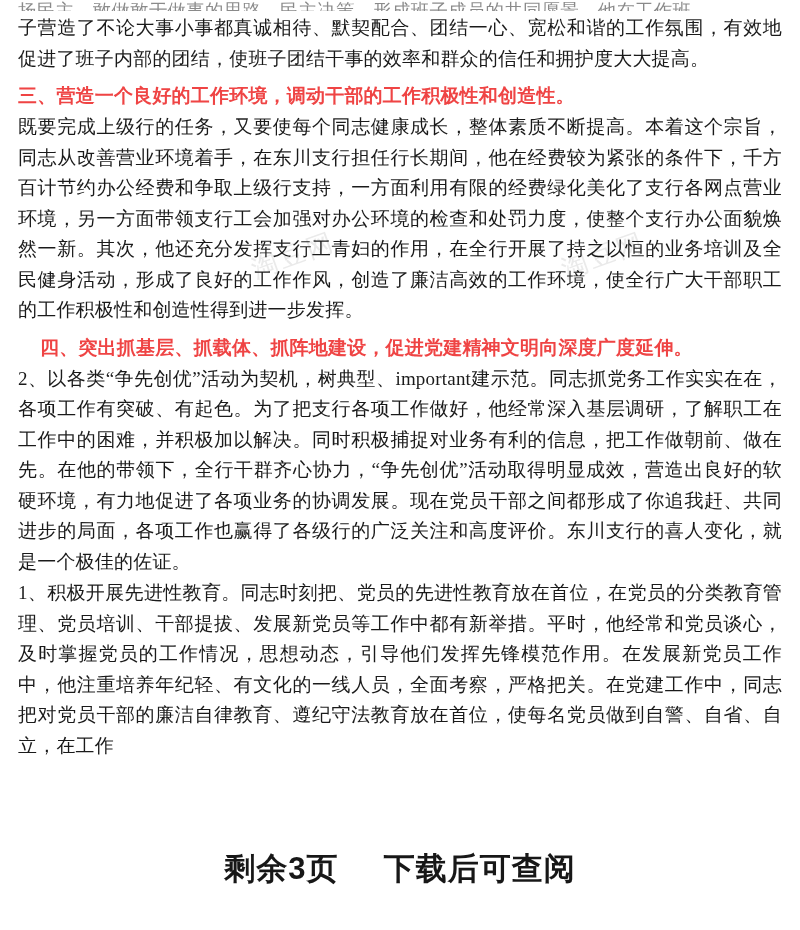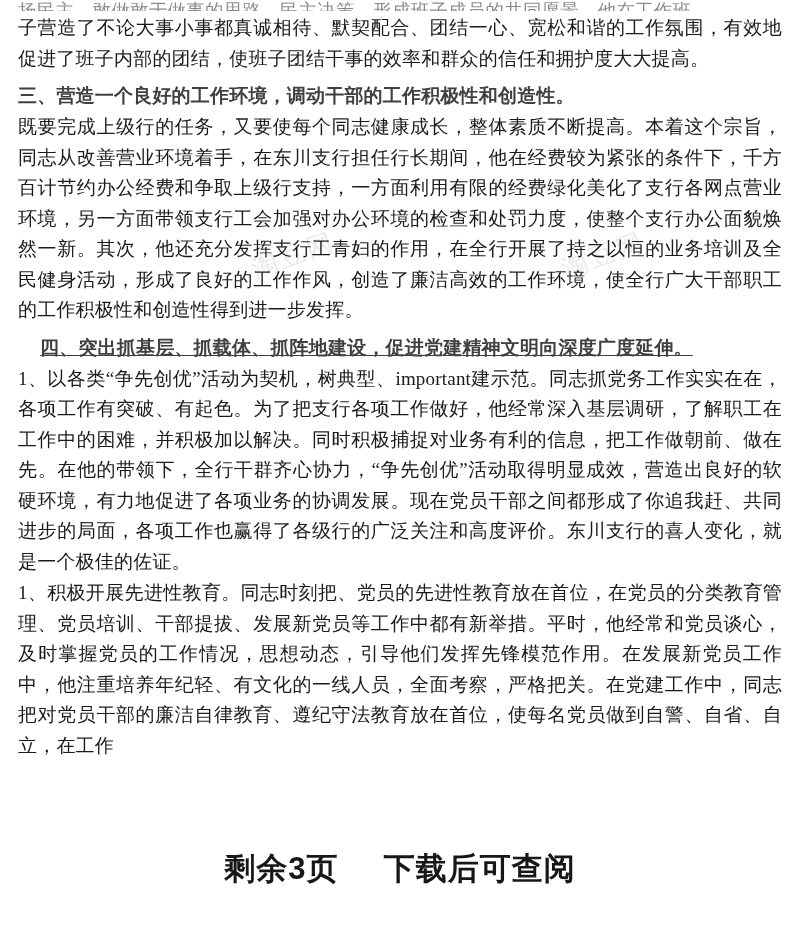--- a/index.html
+++ b/index.html
@@ -42,25 +42,24 @@
     letter-spacing: 0.2px;
     color: #1a1a1a;
   }
   h3.heading {
     margin: 6px 0 1px 0;
     font-size: 19px;
     line-height: 31px;
     font-weight: bold;
     font-family: "Liberation Sans", "DejaVu Sans", sans-serif;
     letter-spacing: 0.2px;
-    color: #404040;
+    color: #ef4444;
   }
   h3.heading.indent {
     text-indent: 22px;
-    text-decoration: underline;
   }
   .watermark {
     position: absolute;
     font-family: "Liberation Sans", "DejaVu Sans", sans-serif;
     color: #d9d9d9;
     font-size: 26px;
     letter-spacing: 3px;
     transform: rotate(-20deg);
     opacity: 0.55;
     pointer-events: none;
@@ -100,21 +99,21 @@
 
     <p class="para">子营造了不论大事小事都真诚相待、默契配合、团结一心、宽松和谐的工作氛围，有效地促进了班子内部的团结，使班子团结干事的效率和群众的信任和拥护度大大提高。</p>
 
     <h3 class="heading">三、营造一个良好的工作环境，调动干部的工作积极性和创造性。</h3>
 
     <p class="para">既要完成上级行的任务，又要使每个同志健康成长，整体素质不断提高。本着这个宗旨，同志从改善营业环境着手，在东川支行担任行长期间，他在经费较为紧张的条件下，千方百计节约办公经费和争取上级行支持，一方面利用有限的经费绿化美化了支行各网点营业环境，另一方面带领支行工会加强对办公环境的检查和处罚力度，使整个支行办公面貌焕然一新。其次，他还充分发挥支行工青妇的作用，在全行开展了持之以恒的业务培训及全民健身活动，形成了良好的工作作风，创造了廉洁高效的工作环境，使全行广大干部职工的工作积极性和创造性得到进一步发挥。</p>
 
     <h3 class="heading indent">四、突出抓基层、抓载体、抓阵地建设，促进党建精神文明向深度广度延伸。</h3>
 
 
-    <p class="para">1、以各类“争先创优”活动为契机，树典型、important建示范。同志抓党务工作实实在在，各项工作有突破、有起色。为了把支行各项工作做好，他经常深入基层调研，了解职工在工作中的困难，并积极加以解决。同时积极捕捉对业务有利的信息，把工作做朝前、做在先。在他的带领下，全行干群齐心协力，“争先创优”活动取得明显成效，营造出良好的软硬环境，有力地促进了各项业务的协调发展。现在党员干部之间都形成了你追我赶、共同进步的局面，各项工作也赢得了各级行的广泛关注和高度评价。东川支行的喜人变化，就是一个极佳的佐证。</p>
+    <p class="para">2、以各类“争先创优”活动为契机，树典型、important建示范。同志抓党务工作实实在在，各项工作有突破、有起色。为了把支行各项工作做好，他经常深入基层调研，了解职工在工作中的困难，并积极加以解决。同时积极捕捉对业务有利的信息，把工作做朝前、做在先。在他的带领下，全行干群齐心协力，“争先创优”活动取得明显成效，营造出良好的软硬环境，有力地促进了各项业务的协调发展。现在党员干部之间都形成了你追我赶、共同进步的局面，各项工作也赢得了各级行的广泛关注和高度评价。东川支行的喜人变化，就是一个极佳的佐证。</p>
 
     <p class="para">1、积极开展先进性教育。同志时刻把、党员的先进性教育放在首位，在党员的分类教育管理、党员培训、干部提拔、发展新党员等工作中都有新举措。平时，他经常和党员谈心，及时掌握党员的工作情况，思想动态，引导他们发挥先锋模范作用。在发展新党员工作中，他注重培养年纪轻、有文化的一线人员，全面考察，严格把关。在党建工作中，同志把对党员干部的廉洁自律教育、遵纪守法教育放在首位，使每名党员做到自警、自省、自立，在工作</p>
 
   </div>
 
   <div class="footer-note">
     <span>剩余3页</span>
     <span class="gap"></span>
     <span>下载后可查阅</span>
   </div>

